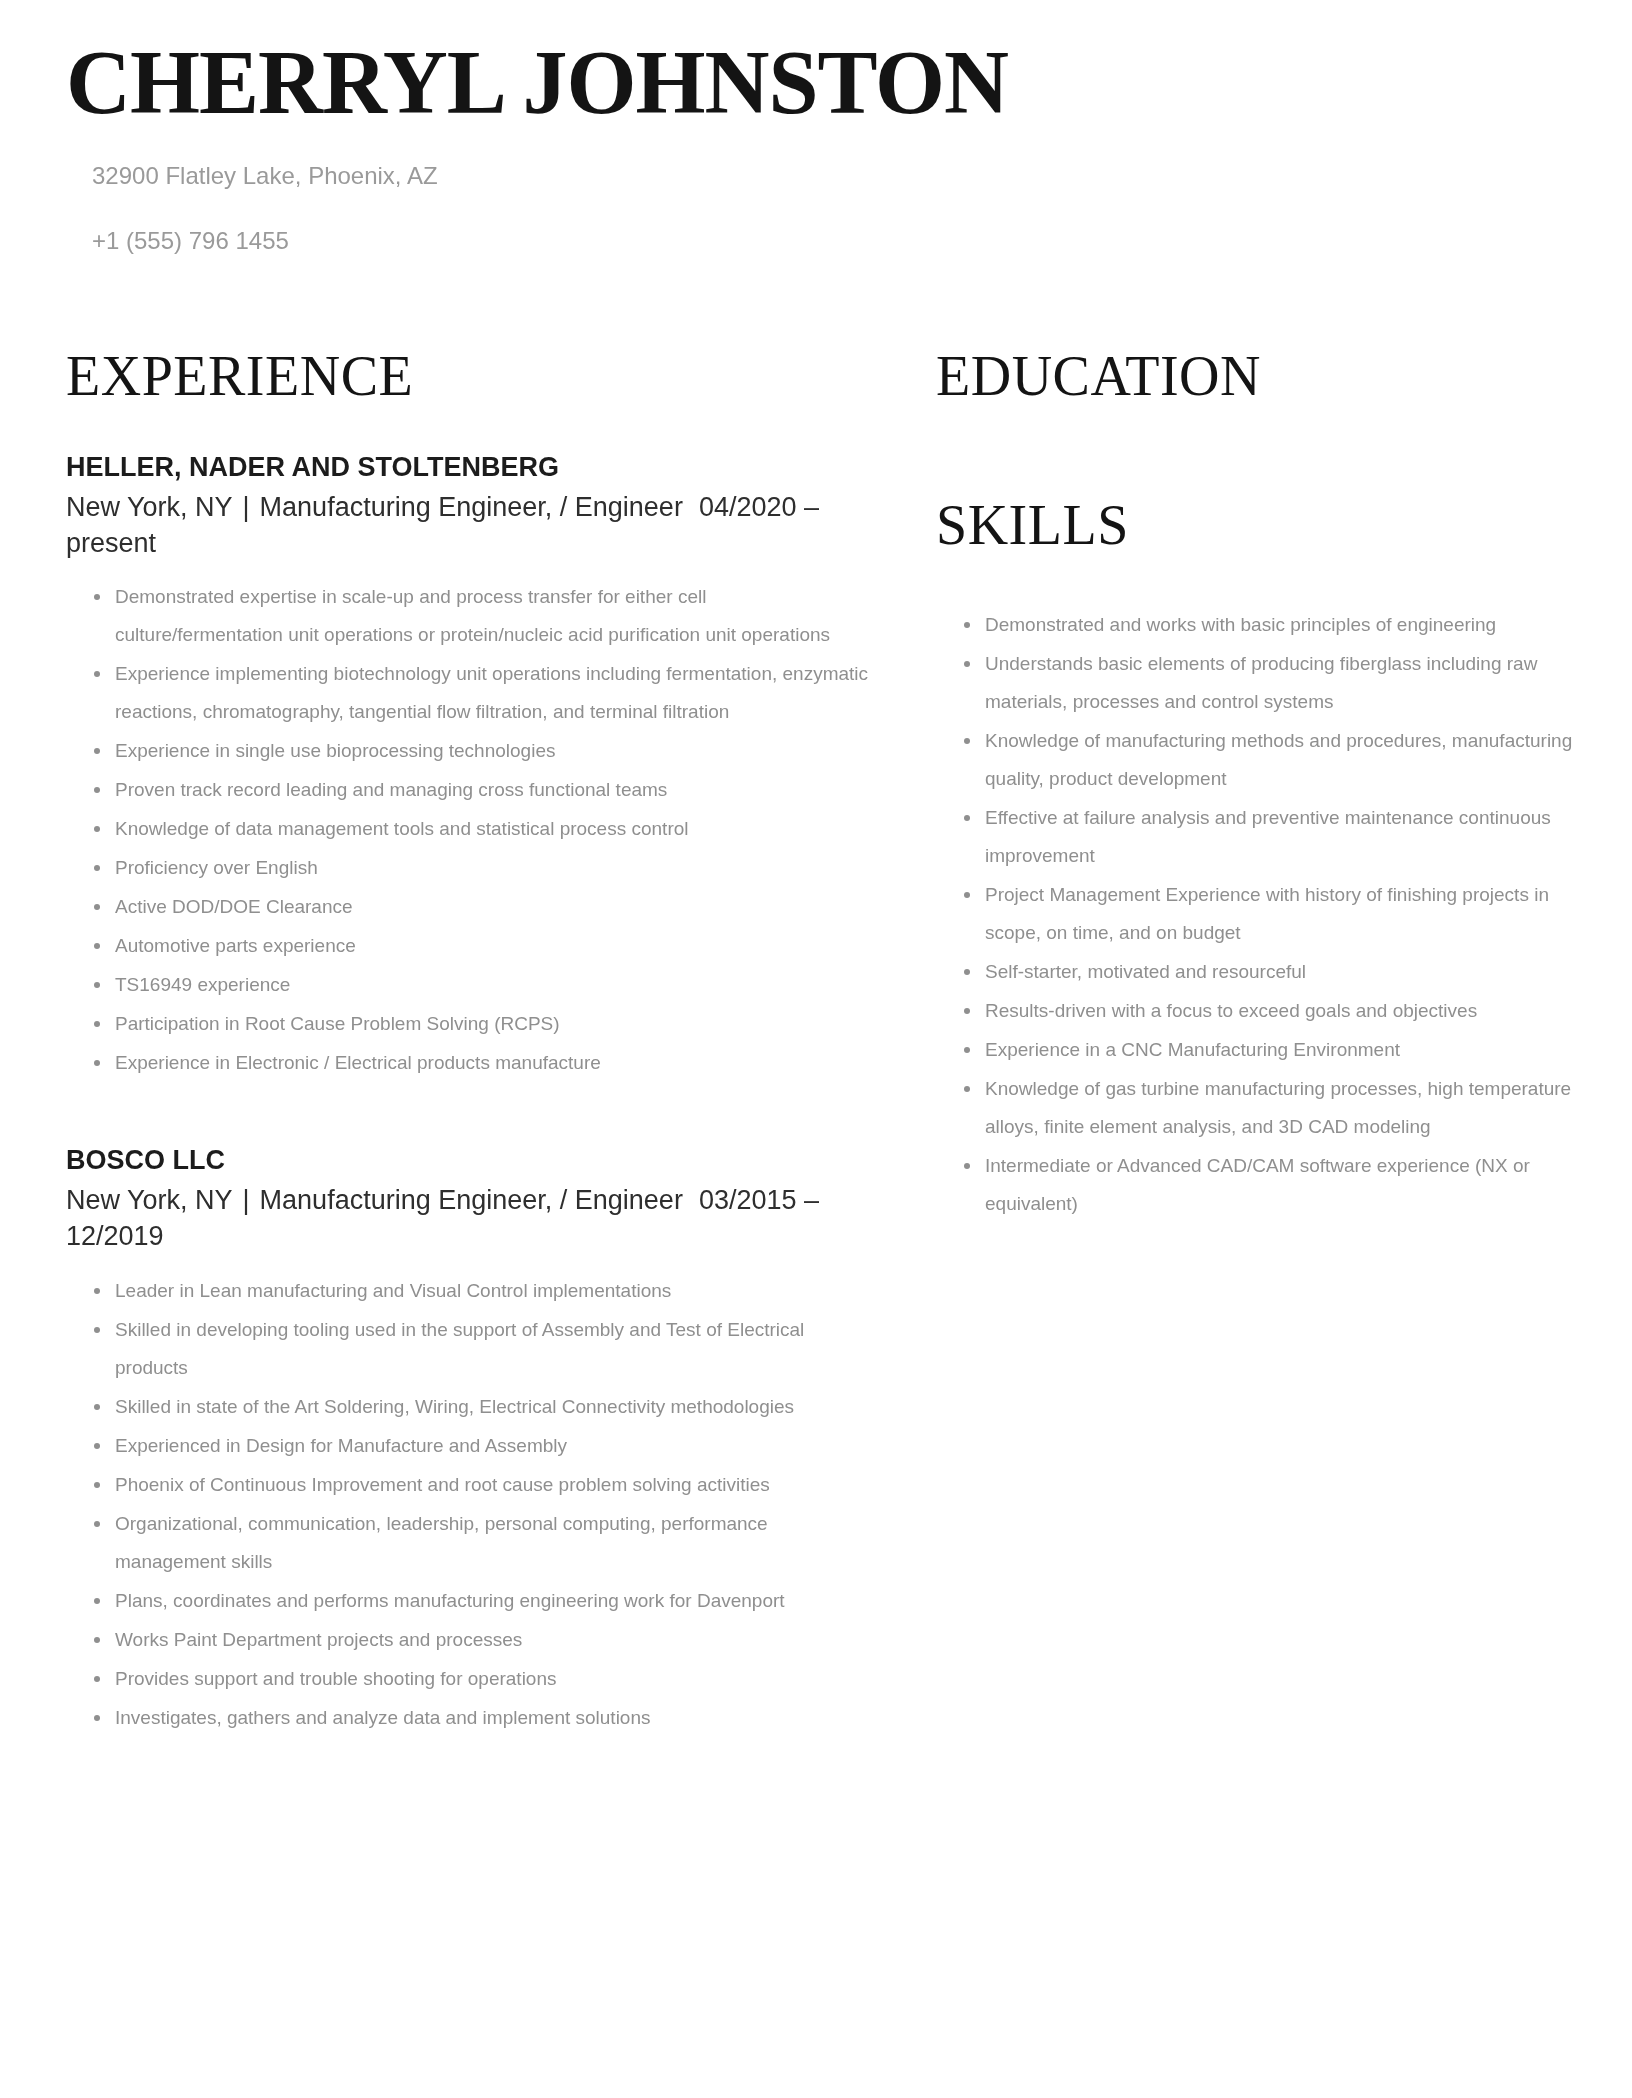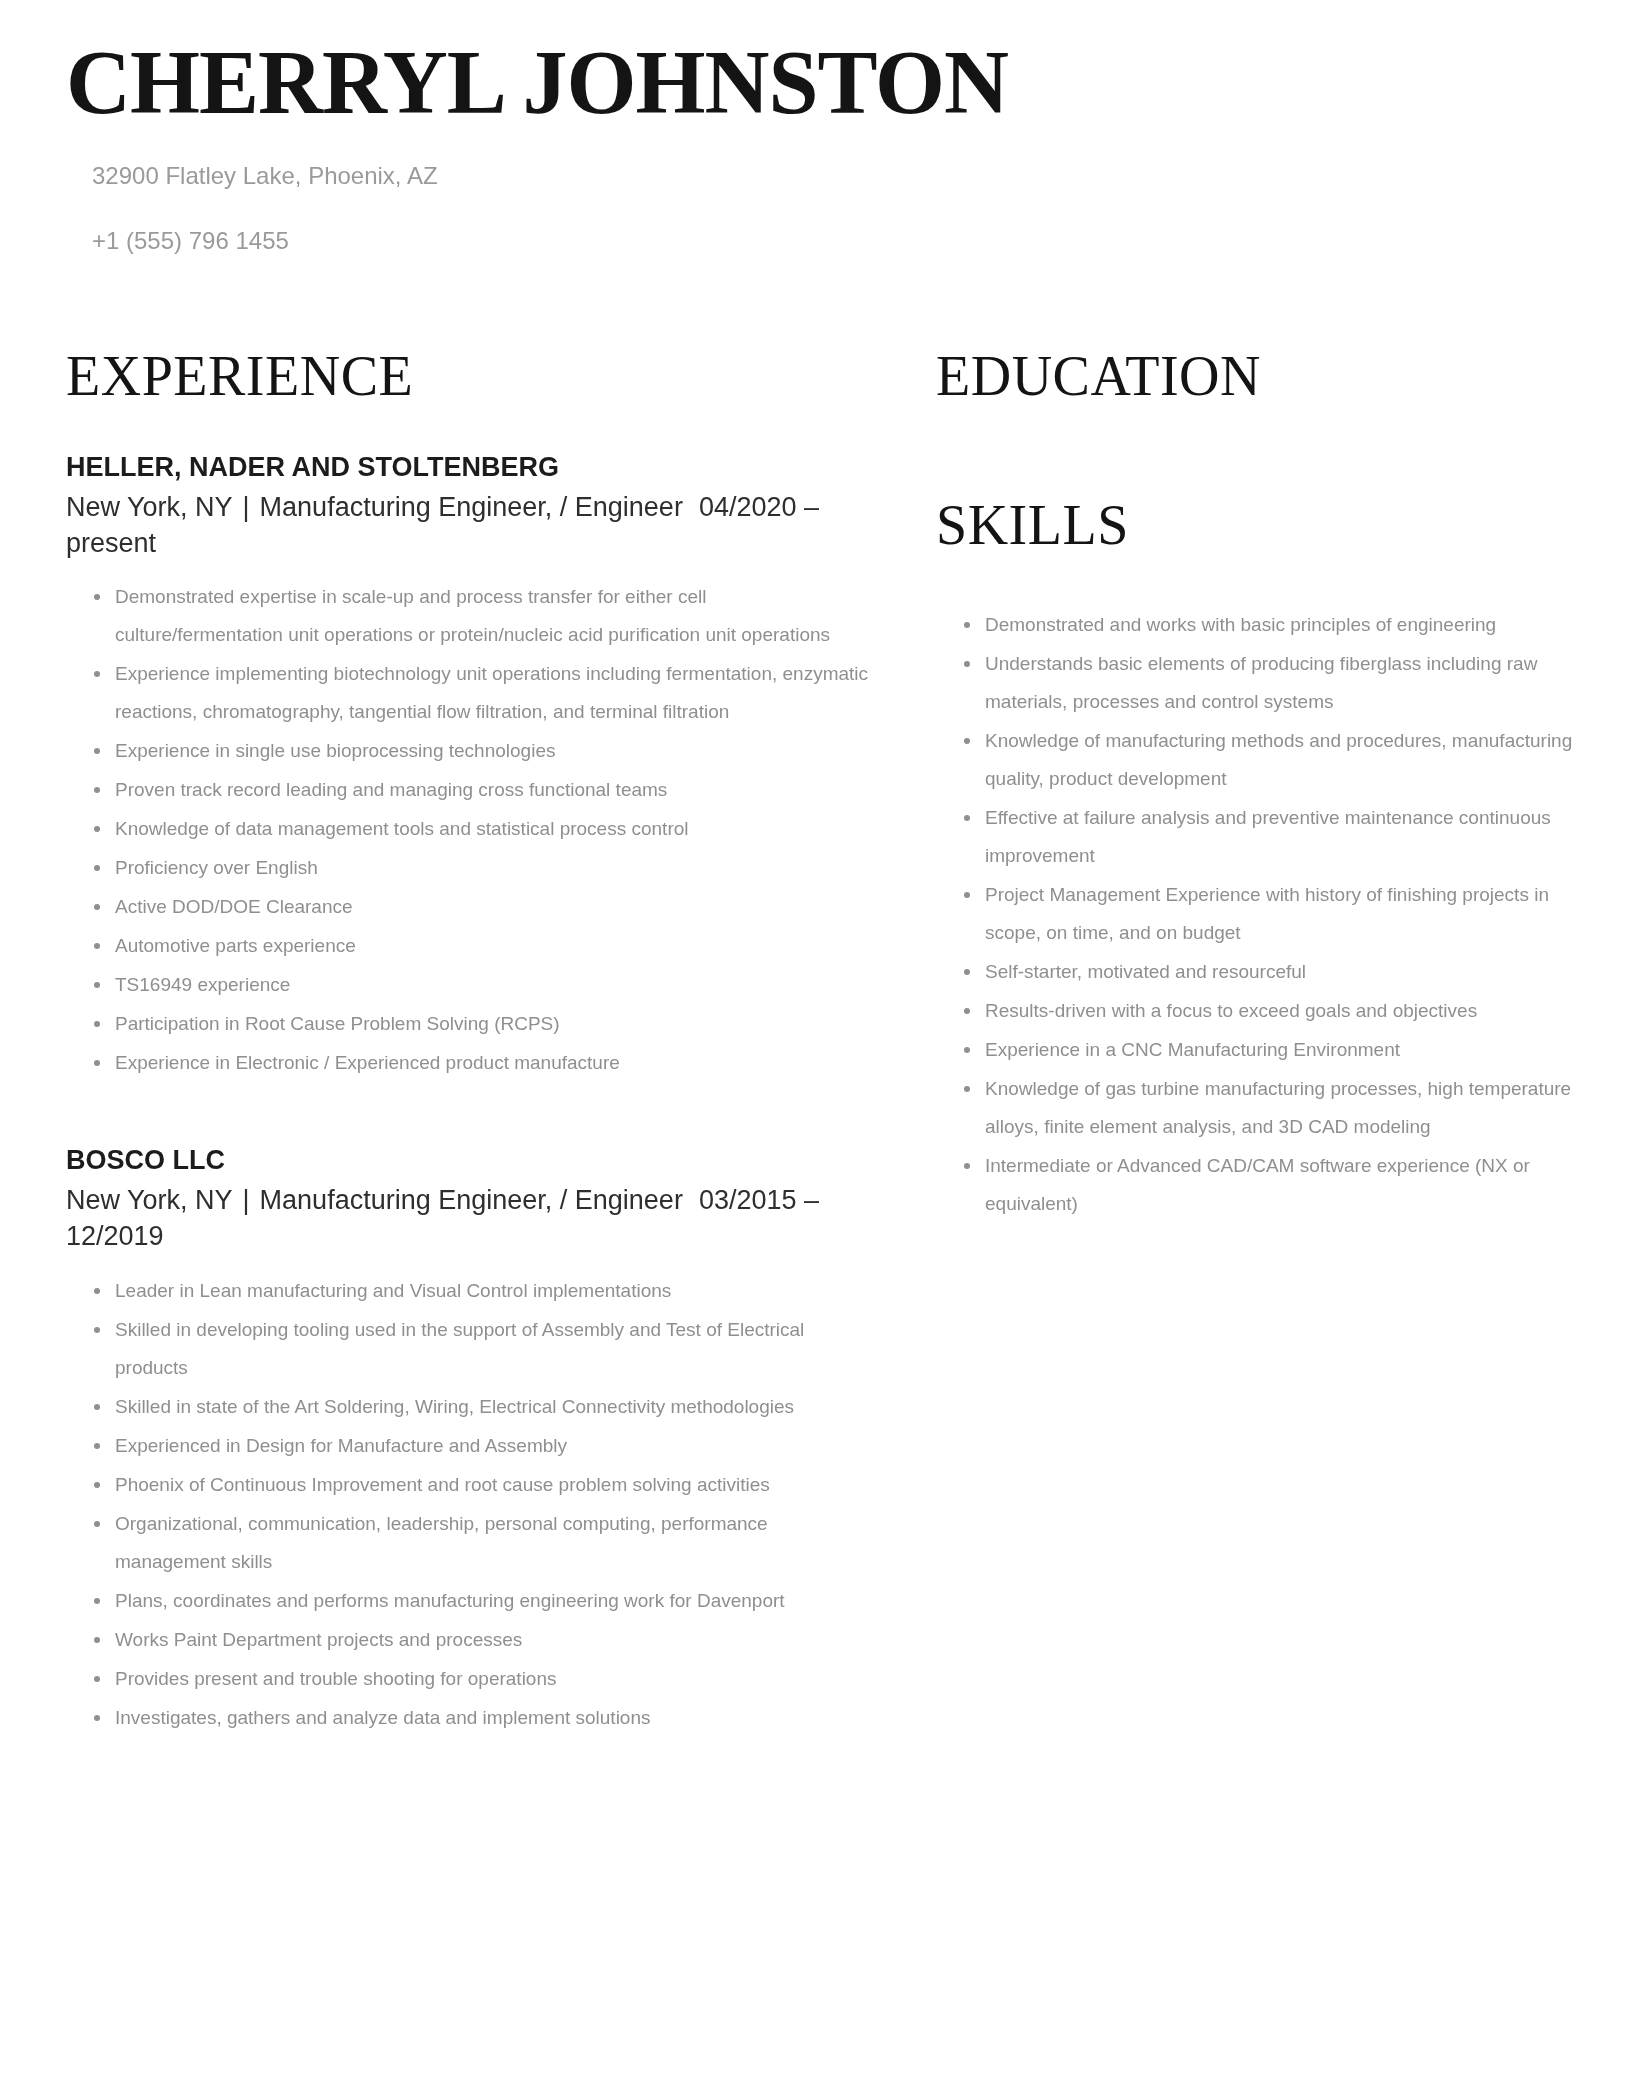--- a/index.html
+++ b/index.html
@@ -86,39 +86,39 @@
           <li>Demonstrated expertise in scale-up and process transfer for either cell culture/fermentation unit operations or protein/nucleic acid purification unit operations</li>
           <li>Experience implementing biotechnology unit operations including fermentation, enzymatic reactions, chromatography, tangential flow filtration, and terminal filtration</li>
           <li>Experience in single use bioprocessing technologies</li>
           <li>Proven track record leading and managing cross functional teams</li>
           <li>Knowledge of data management tools and statistical process control</li>
           <li>Proficiency over English</li>
           <li>Active DOD/DOE Clearance</li>
           <li>Automotive parts experience</li>
           <li>TS16949 experience</li>
           <li>Participation in Root Cause Problem Solving (RCPS)</li>
-          <li>Experience in Electronic / Experienced product manufacture</li>
+          <li>Experience in Electronic / Electrical products manufacture</li>
         </ul>
       </article>
 
       <article class="job">
         <h3 class="entry-title">BOSCO LLC</h3>
         <p class="meta">
           <span>New York, NY</span><span class="sep">|</span><span>Manufacturing Engineer, / Engineer</span><span class="dates">03/2015 – 12/2019</span>
         </p>
         <ul class="bullets">
           <li>Leader in Lean manufacturing and Visual Control implementations</li>
           <li>Skilled in developing tooling used in the support of Assembly and Test of Electrical products</li>
           <li>Skilled in state of the Art Soldering, Wiring, Electrical Connectivity methodologies</li>
           <li>Experienced in Design for Manufacture and Assembly</li>
           <li>Phoenix of Continuous Improvement and root cause problem solving activities</li>
           <li>Organizational, communication, leadership, personal computing, performance management skills</li>
           <li>Plans, coordinates and performs manufacturing engineering work for Davenport</li>
           <li>Works Paint Department projects and processes</li>
-          <li>Provides present and trouble shooting for operations</li>
+          <li>Provides support and trouble shooting for operations</li>
           <li>Investigates, gathers and analyze data and implement solutions</li>
         </ul>
       </article>
     </section>
 
     <aside class="col-right">
 
       <section>
         <h2 class="section-heading">EDUCATION</h2>
       </section>

